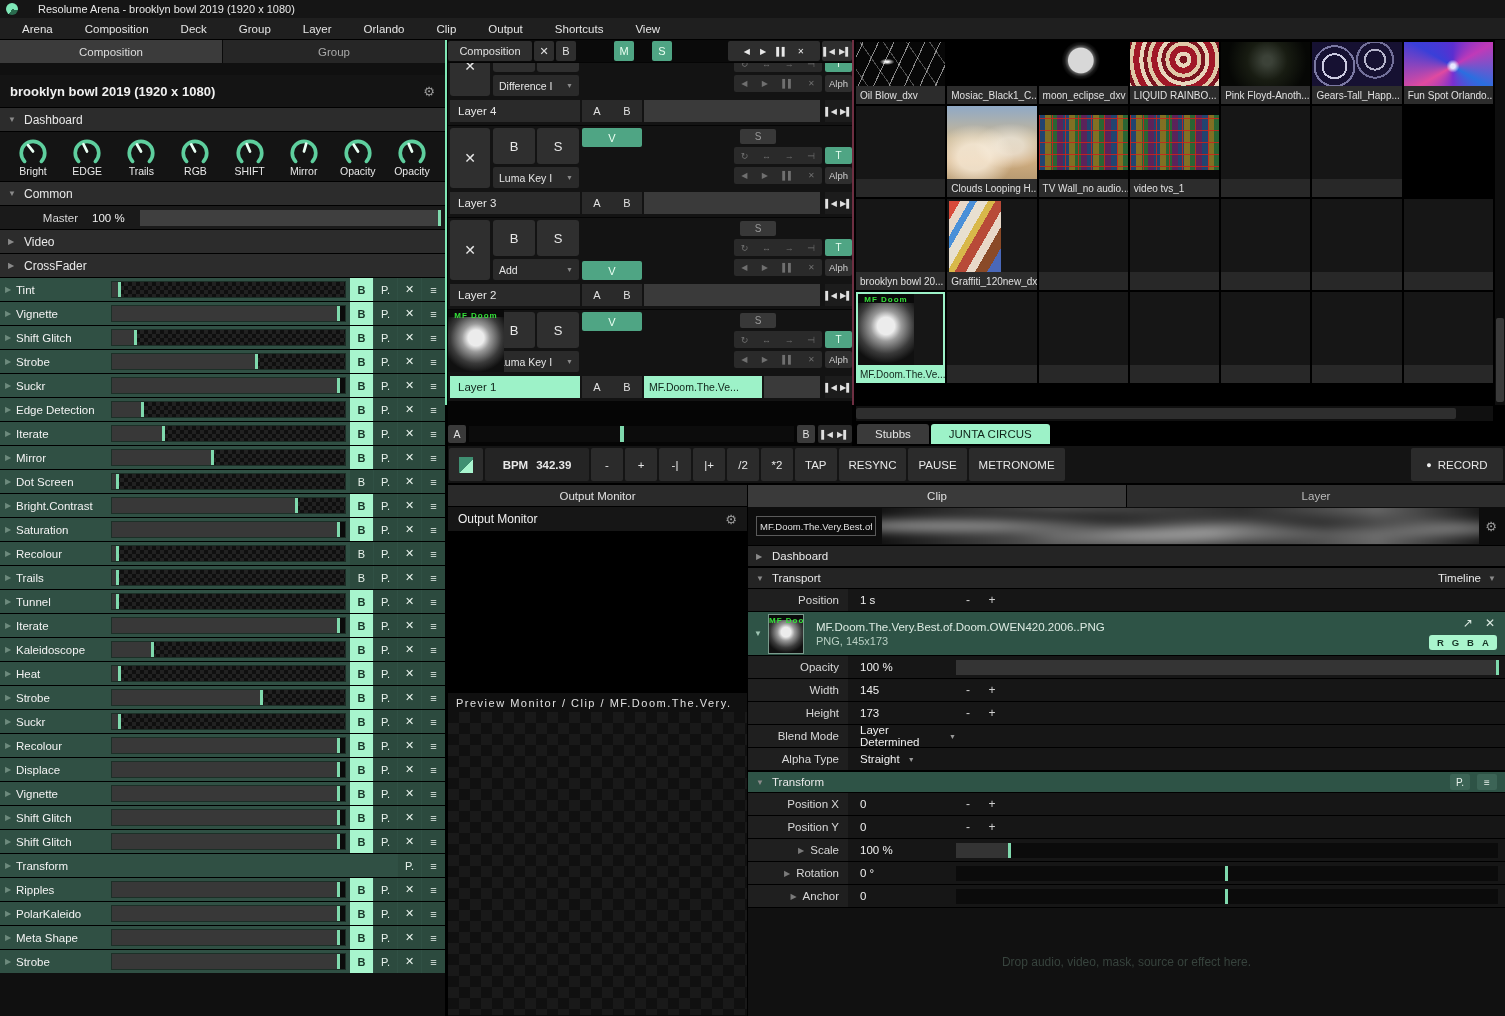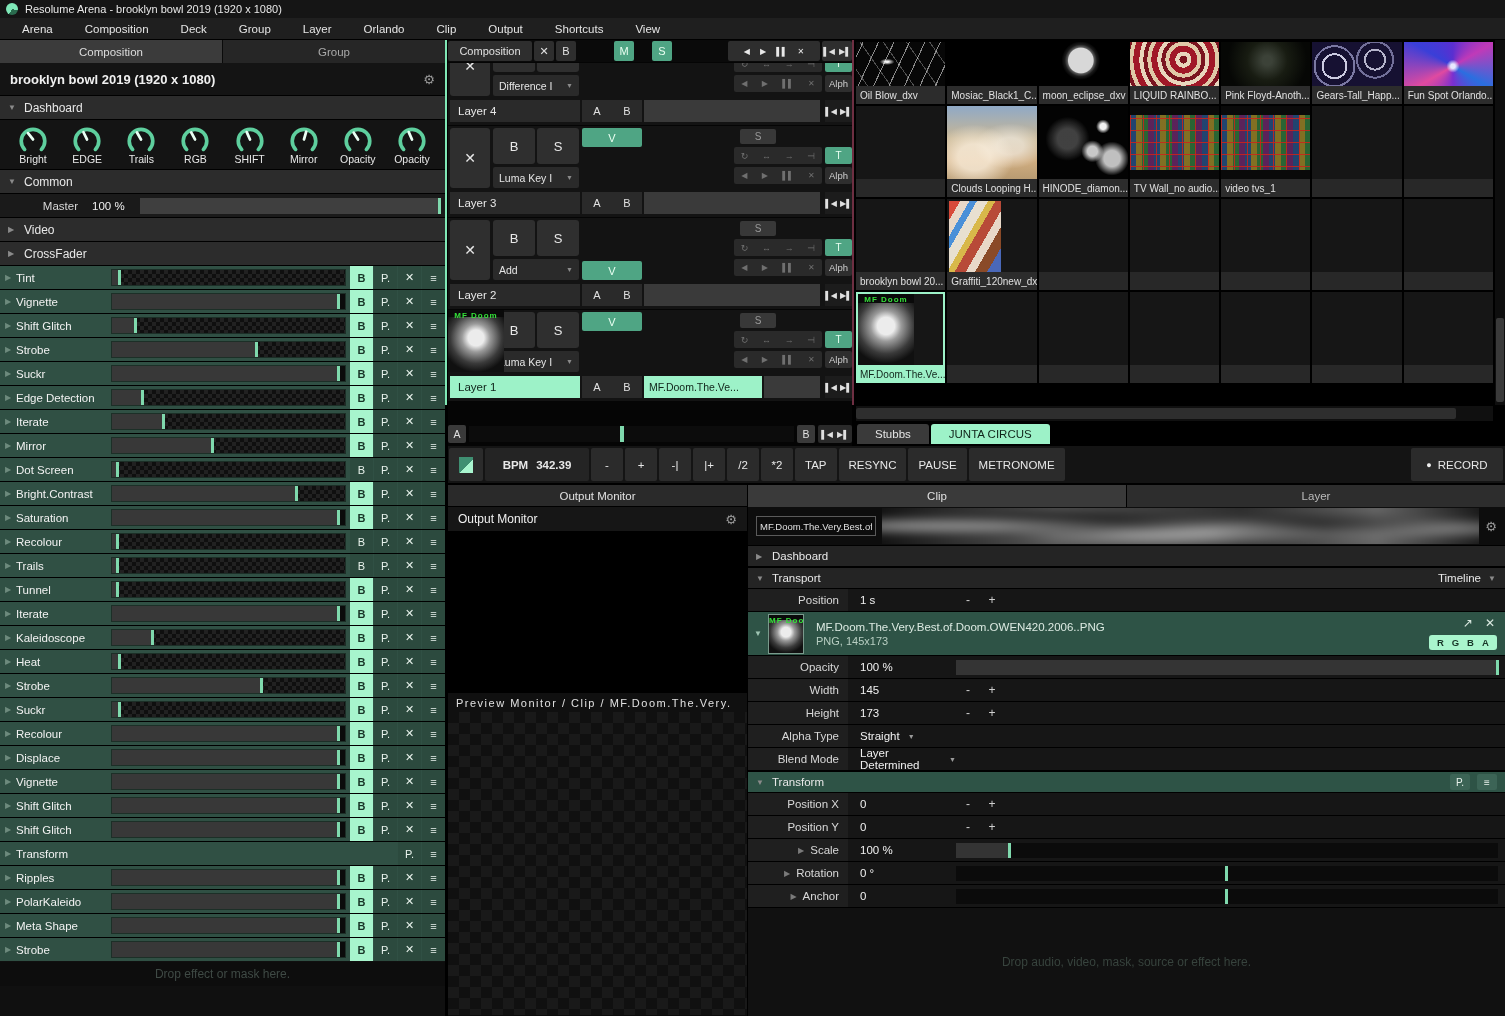--- a/index.html
+++ b/index.html
@@ -2,34 +2,34 @@
 <html><head>
 <meta charset="utf-8">
 <style>
   html,body{margin:0;padding:0;width:1505px;height:1016px;overflow:hidden;background:#000;
     font-family:"Liberation Sans","DejaVu Sans",sans-serif;color:#ddd;font-size:11px;
     -webkit-font-smoothing:antialiased;}
   *{box-sizing:border-box;}
 
   
   #titlebar{position:absolute;left:0;top:0;width:1505px;height:18px;background:#151515;
-    display:flex;align-items:center;gap:7px;padding-left:6px;font-size:11px;color:#e8e8e8;}
+    display:flex;align-items:center;gap:20px;padding-left:6px;font-size:11px;color:#e8e8e8;}
   #app-icon{width:12px;height:12px;border-radius:50%;
     background:conic-gradient(from 210deg,#7fe8b8 0 70%,#2a6b4e 70% 100%);}
   #menubar{position:absolute;left:0;top:18px;width:1505px;height:22px;background:#1f1f1f;
     display:flex;align-items:center;gap:4px;padding-left:8px;border-bottom:1px solid #000;}
   .mi{padding:3px 14px;color:#e5e5e5;font-size:11.5px;cursor:default;}
 
   
   #left{position:absolute;left:0;top:40px;width:445px;height:976px;background:#101010;}
   #lp-tabs{display:flex;height:23px;background:#0a0a0a;gap:1px;}
   .lp-tab{flex:1;display:flex;align-items:center;justify-content:center;font-size:11.5px;color:#ddd;}
   .lp-tab.on{background:#3b3b3b;} .lp-tab.off{background:#262626;color:#aaa;}
   #lp-title{height:33px;background:#141414;display:flex;align-items:center;padding:0 10px;
-    font-weight:bold;font-size:13px;color:#f0f0f0;border-bottom:1px solid #000;}
+    font-weight:bold;font-size:13px;color:#f0f0f0;border-bottom:1px solid #000;margin-top:12px;}
   #lp-title .sp{flex:1;}
   .gear{color:#9a9a9a;font-size:13px;}
   .sec-hdr{height:24px;background:#2c2c2c;display:flex;align-items:center;gap:7px;
     padding-left:8px;border-bottom:1px solid #000;font-size:12px;color:#e8e8e8;}
   .sec-arrow{color:#8a8a8a;font-size:8px;width:9px;}
   #knobs{height:50px;background:#141414;display:flex;justify-content:space-around;
     align-items:center;padding:0 6px;border-bottom:1px solid #000;}
   .knob{display:flex;flex-direction:column;align-items:center;width:52px;}
   .knob .klabel{font-size:10.5px;color:#e8e8e8;margin-top:-2px;}
   .common-row{height:24px;background:#1a1a1a;display:flex;align-items:center;border-bottom:1px solid #000;}
@@ -684,21 +684,20 @@
         <div class="fx-slider">
           <div class="fx-fill" style="width: 97%;"></div>
           <div class="sthumb" style="left: calc(97% - 1px);"></div>
         </div>
         <div class="fx-btn bon">B</div>
         <div class="fx-btn">P.</div>
         <div class="fx-btn">✕</div>
         <div class="fx-btn">≡</div>
       </div>
     </div>
-  <div id="lp-drop">Drop effect or mask here.</div>
 </div>
 
 <div id="vline-mint"></div>
 <div id="vline-pink"></div>
 
 <div id="mid">
   <div id="mid-header">
       <div class="chip mh-title">Composition</div>
   <div class="chip mh-sq">✕</div>
   <div class="chip mh-sq">B</div>
@@ -957,24 +956,20 @@
       </div>
       <div class="grid-row" style="height: 91px;">
         <div class="cell empty">
           <div class="nm"></div>
         </div>
         <div class="cell">
           <div class="th clouds"></div>
           <div class="nm">Clouds Looping H...</div>
         </div>
         <div class="cell">
-          <div class="th hinode"></div>
-          <div class="nm">HINODE_diamon...</div>
-        </div>
-        <div class="cell">
           <div class="th tvwall"></div>
           <div class="nm">TV Wall_no audio...</div>
         </div>
         <div class="cell">
           <div class="th tvwall"></div>
           <div class="nm">video tvs_1</div>
         </div>
         <div class="cell empty">
           <div class="nm"></div>
         </div>
@@ -1126,33 +1121,33 @@
           <span>Height</span>
         </div>
         <div class="pval">
           <span>173</span>
         </div>
         <span class="step">-</span>
         <span class="step">+</span>
       </div>
       <div class="pr">
         <div class="plabelcol">
+          <span>Blend Mode</span>
+        </div>
+        <div class="pval">
+          <span>Layer Determined</span>
+          <span class="dd">▼</span>
+        </div>
+      </div>
+      <div class="pr">
+        <div class="plabelcol">
           <span>Alpha Type</span>
         </div>
         <div class="pval">
           <span>Straight</span>
-          <span class="dd">▼</span>
-        </div>
-      </div>
-      <div class="pr">
-        <div class="plabelcol">
-          <span>Blend Mode</span>
-        </div>
-        <div class="pval">
-          <span>Layer Determined</span>
           <span class="dd">▼</span>
         </div>
       </div>
     </div>
   <div class="rp-hdr teal">
     <span class="sec-arrow">▼</span>
     <span>Transform</span>
     <span class="sp"></span>
     <span class="mini-chip">P.</span>
     <span class="mini-chip">≡</span>

